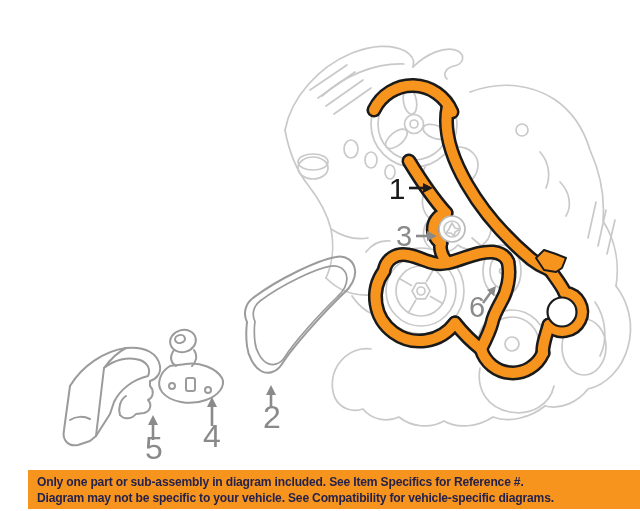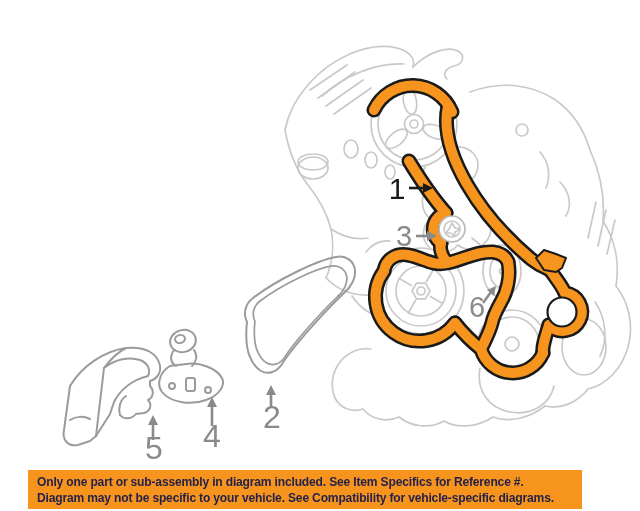--- a/index.html
+++ b/index.html
@@ -4,21 +4,21 @@
 <style>
   html,body{margin:0;padding:0;background:#fff;}
   .stage{position:relative;width:640px;height:511px;background:#ffffff;overflow:hidden;
          font-family:"Liberation Sans",sans-serif;}
   .diagram-svg{position:absolute;left:0;top:0;}
   .lineart{fill:none;stroke-width:1.7;stroke-linecap:round;stroke-linejoin:round;}
   .partart{fill:none;stroke-width:2;stroke-linecap:round;stroke-linejoin:round;}
   .beltline{fill:none;stroke-width:15;stroke-linecap:round;stroke-linejoin:round;}
   .beltcore{fill:none;stroke-width:10;stroke-linecap:round;stroke-linejoin:round;}
   .callout-num{font-family:"Liberation Sans",sans-serif;}
-  .banner{position:absolute;left:28px;top:470px;width:554px;height:39px;box-sizing:border-box;
+  .banner{position:absolute;left:28px;top:470px;width:612px;height:39px;box-sizing:border-box;
           padding:4px 0 0 9px;}
   .banner-line{display:block;white-space:nowrap;font-size:13px;font-weight:bold;
                line-height:16px;letter-spacing:-0.2px;transform:scaleX(0.93);transform-origin:0 0;}
 </style>
 </head>
 <body>
 
 <div class="stage">
 
   <svg class="diagram-svg" width="640" height="511" viewBox="0 0 640 511">

